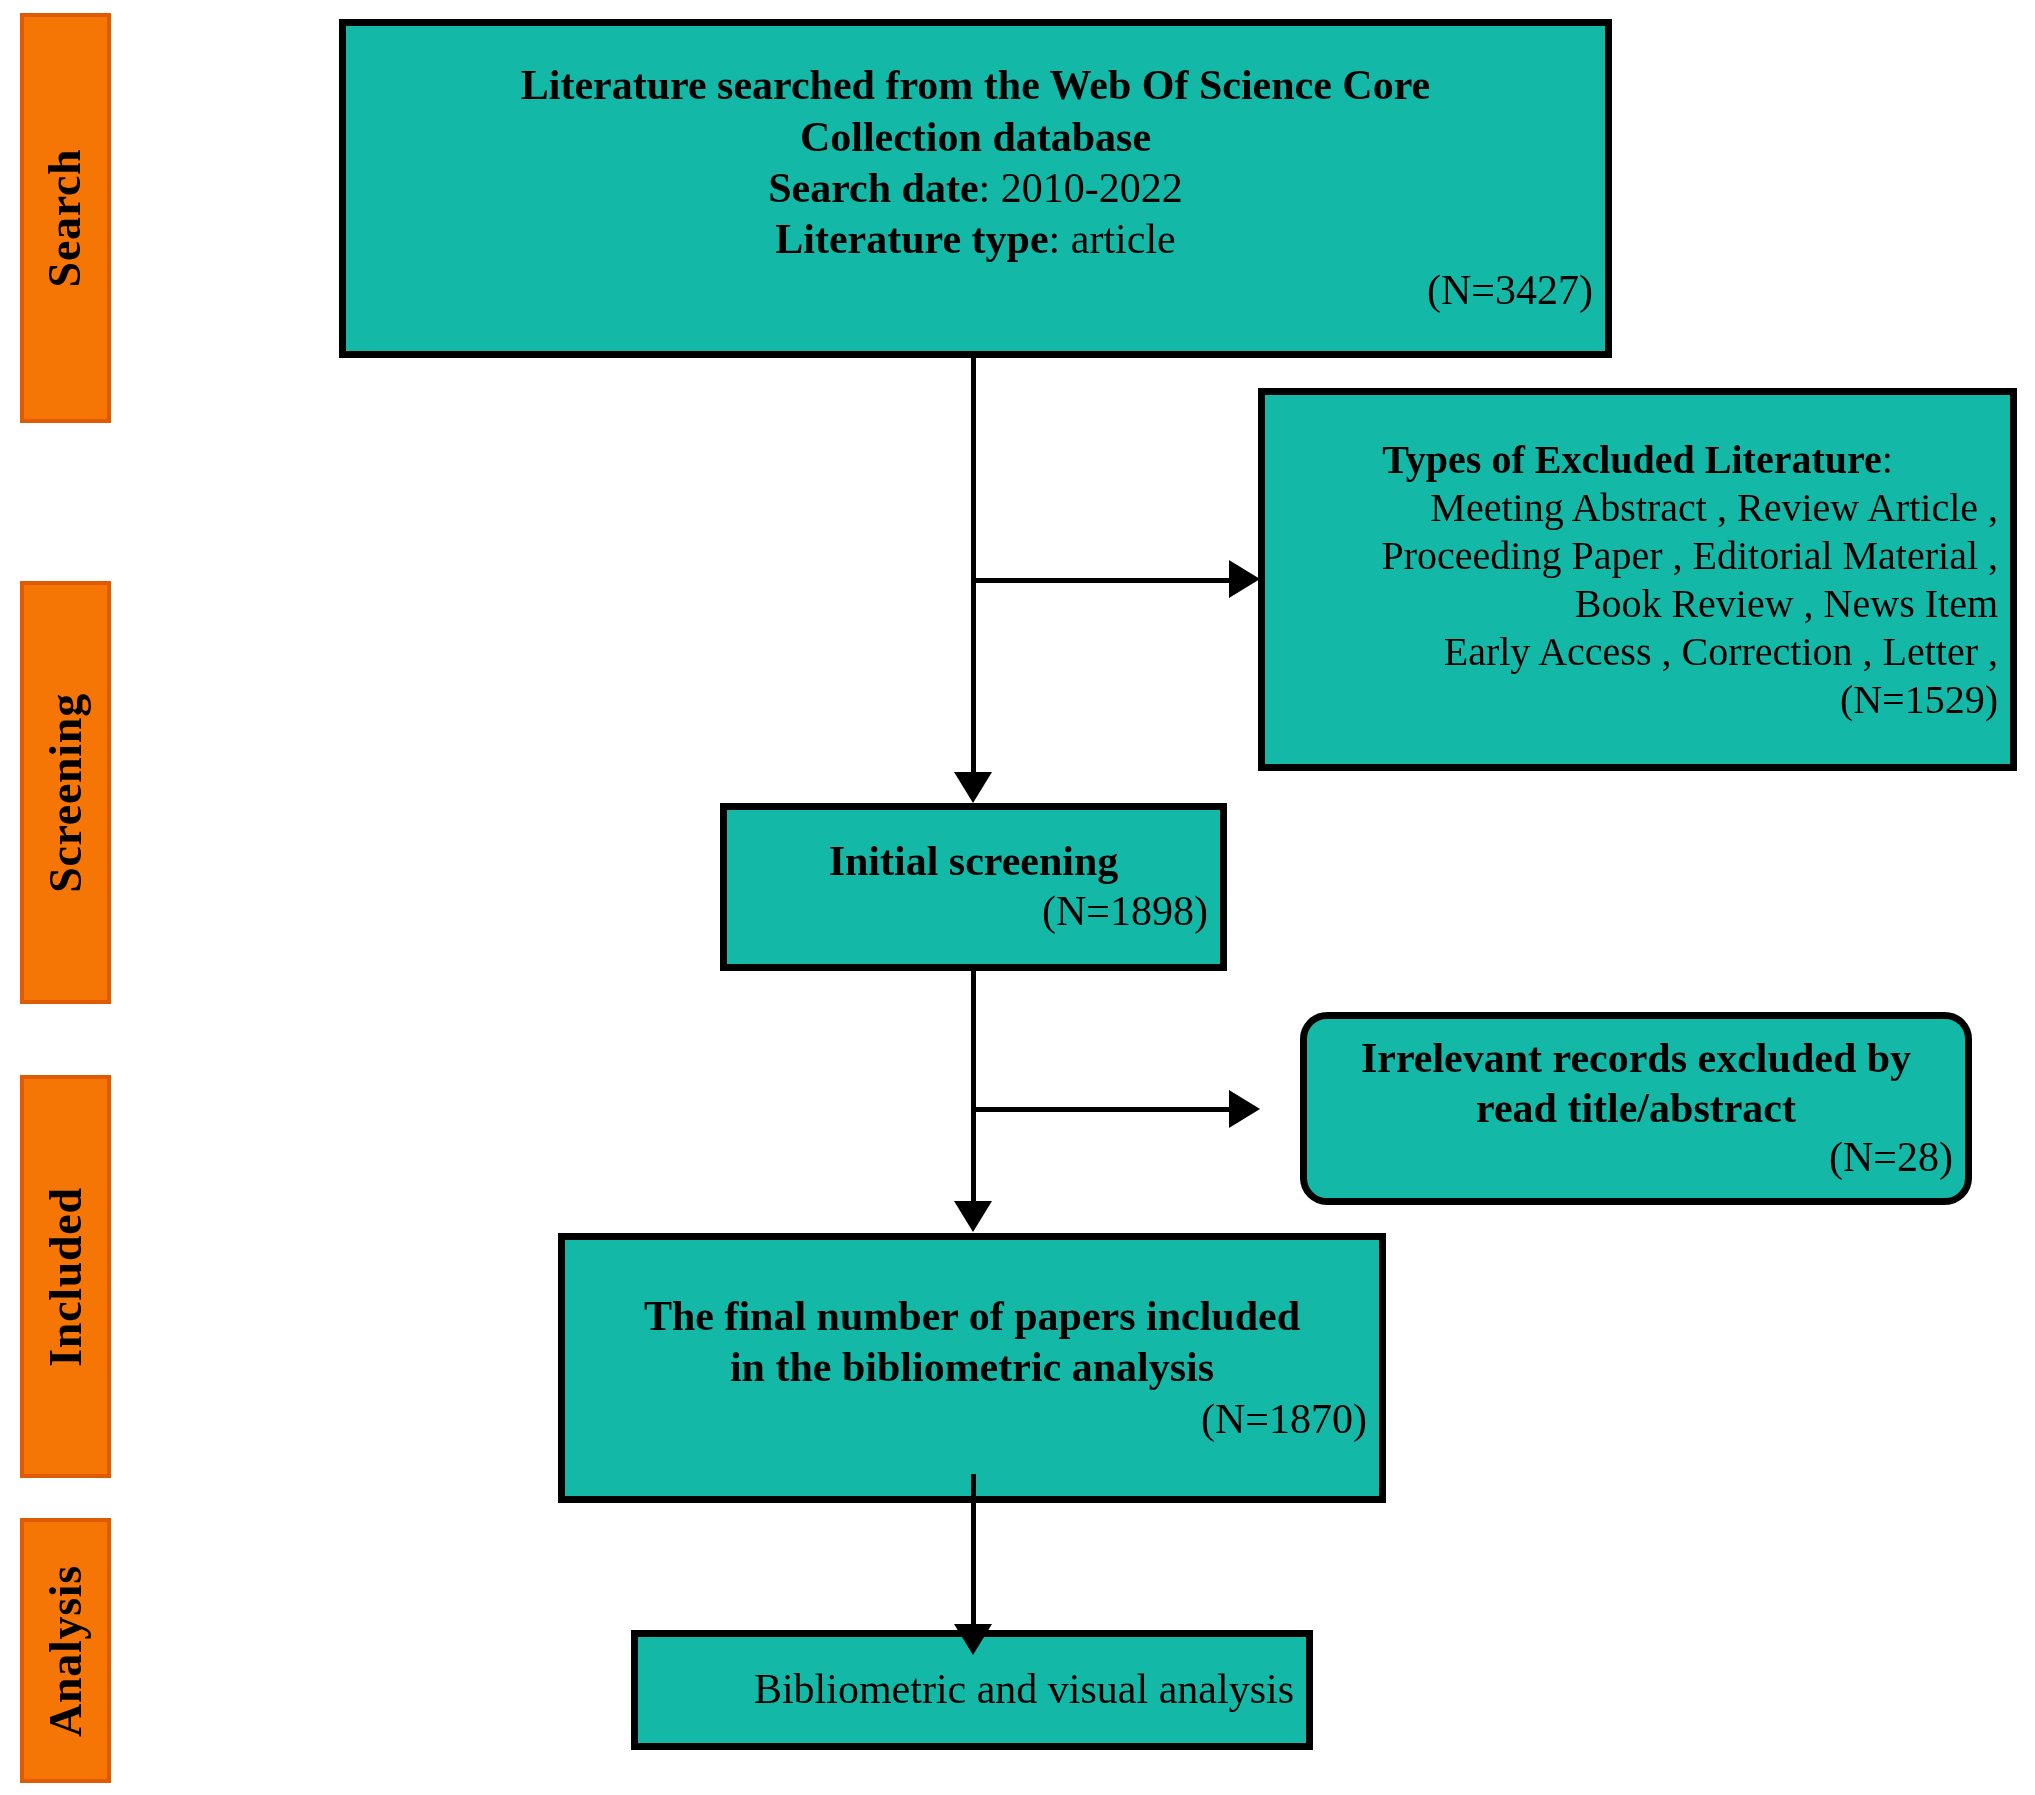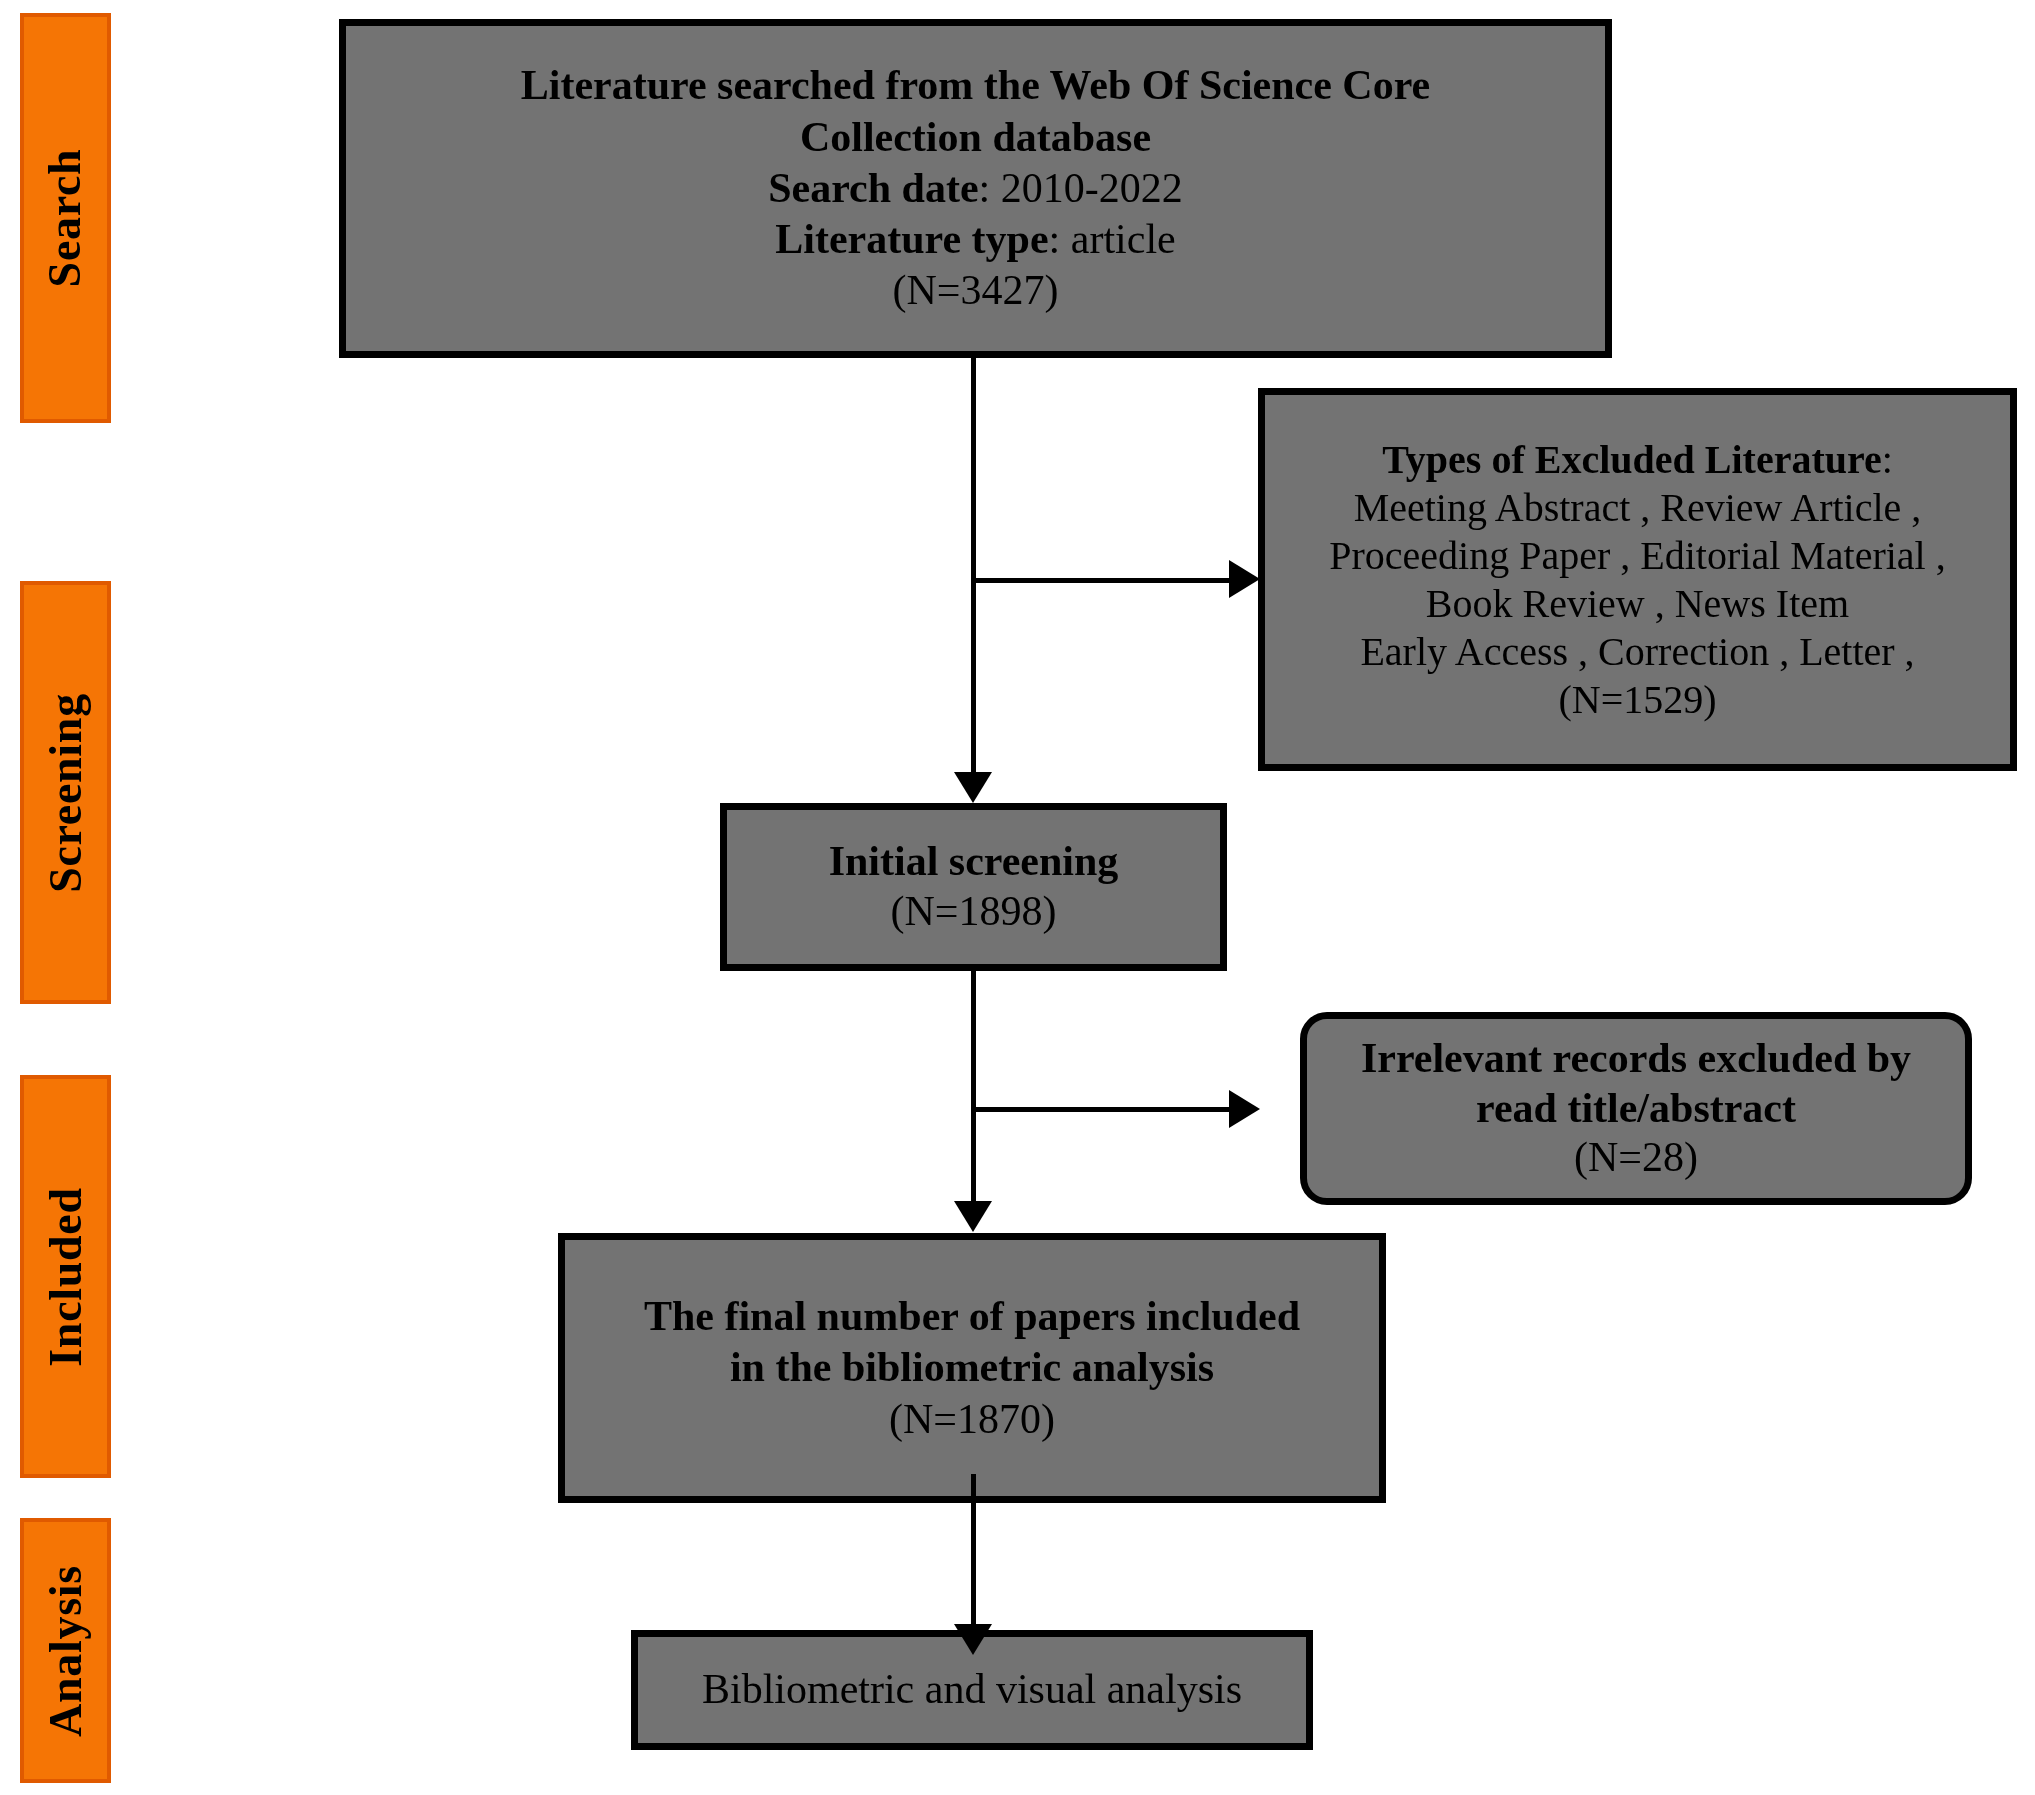--- a/index.html
+++ b/index.html
@@ -36,39 +36,39 @@
     font-weight: bold;
     font-size: 46px;
     letter-spacing: 0.7px;
     color: #000000;
     line-height: 1;
   }
 
   
   .flow-box {
     position: absolute;
-    background: #737373;
+    background: #14b8a6;
     border: 7.4px solid #000000;
     box-sizing: border-box;
     display: flex;
     flex-direction: column;
     align-items: center;
     justify-content: center;
     text-align: center;
     padding: 6.7px 12px;
   }
   .flow-box .line {
     display: block;
     width: 100%;
     font-size: 42px;
     line-height: 1.18;
     white-space: nowrap;
   }
   .flow-box .line.bold { font-weight: bold; }
-  .flow-box .line.reg  { font-weight: normal; }
+  .flow-box .line.reg  { font-weight: normal; text-align: right; }
   .flow-box .line .lbl { font-weight: bold; }
   .flow-box .line .val { font-weight: normal; }
 
   
   #box-excluded-types .line { font-size: 40px; line-height: 1.20; }
   #box-main-search .line { font-size: 42px; line-height: 1.22; }
   #box-final-included .line { font-size: 42px; line-height: 1.22; }
 
   
   .vline {

